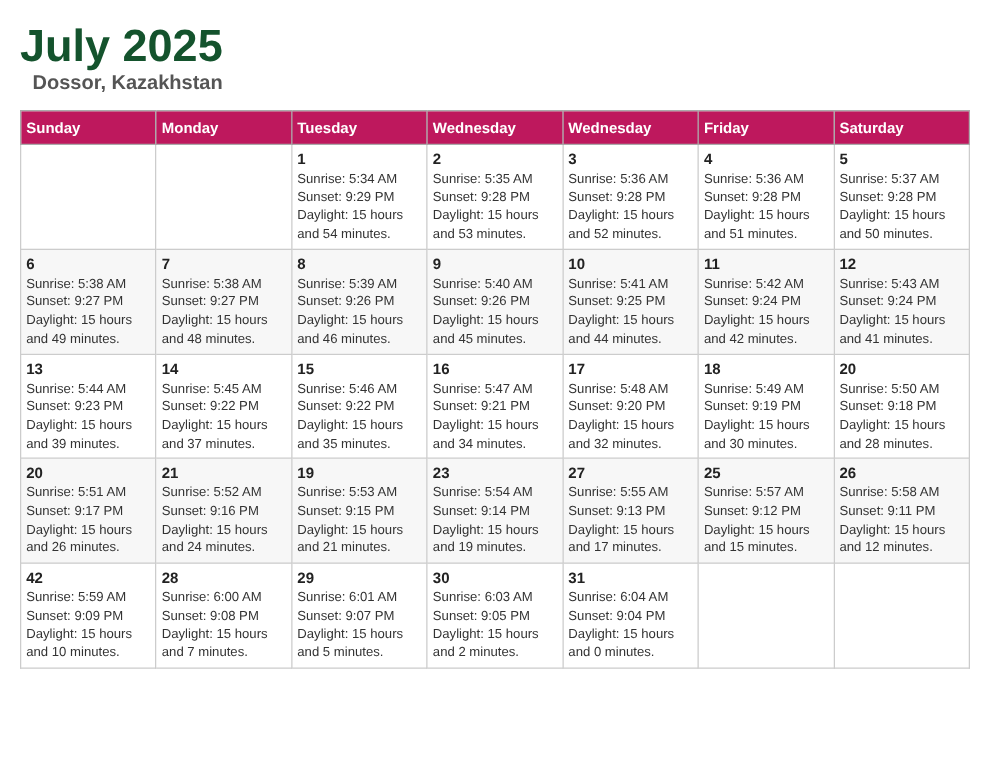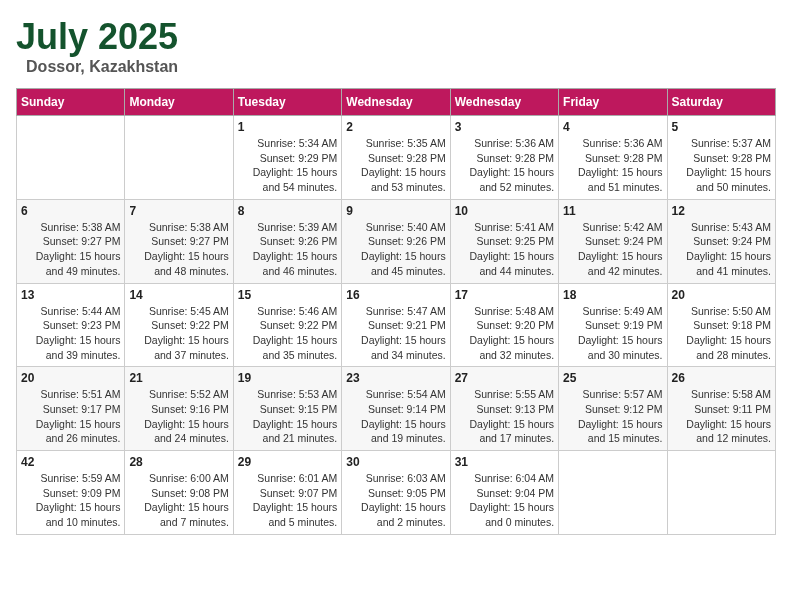--- a/index.html
+++ b/index.html
@@ -77,21 +77,20 @@
       font-weight: bold;
       font-size: 12px;
       color: #222;
       display: block;
       margin-bottom: 2px;
     }
     .day-info {
       color: #333;
       font-size: 10.5px;
       line-height: 1.4;
-      text-align: right;
     }
     .empty-cell {
       background: #fff !important;
     }
   </style>
 </head>
 <body>
 
 <div class="header">
   <div class="title-block">

